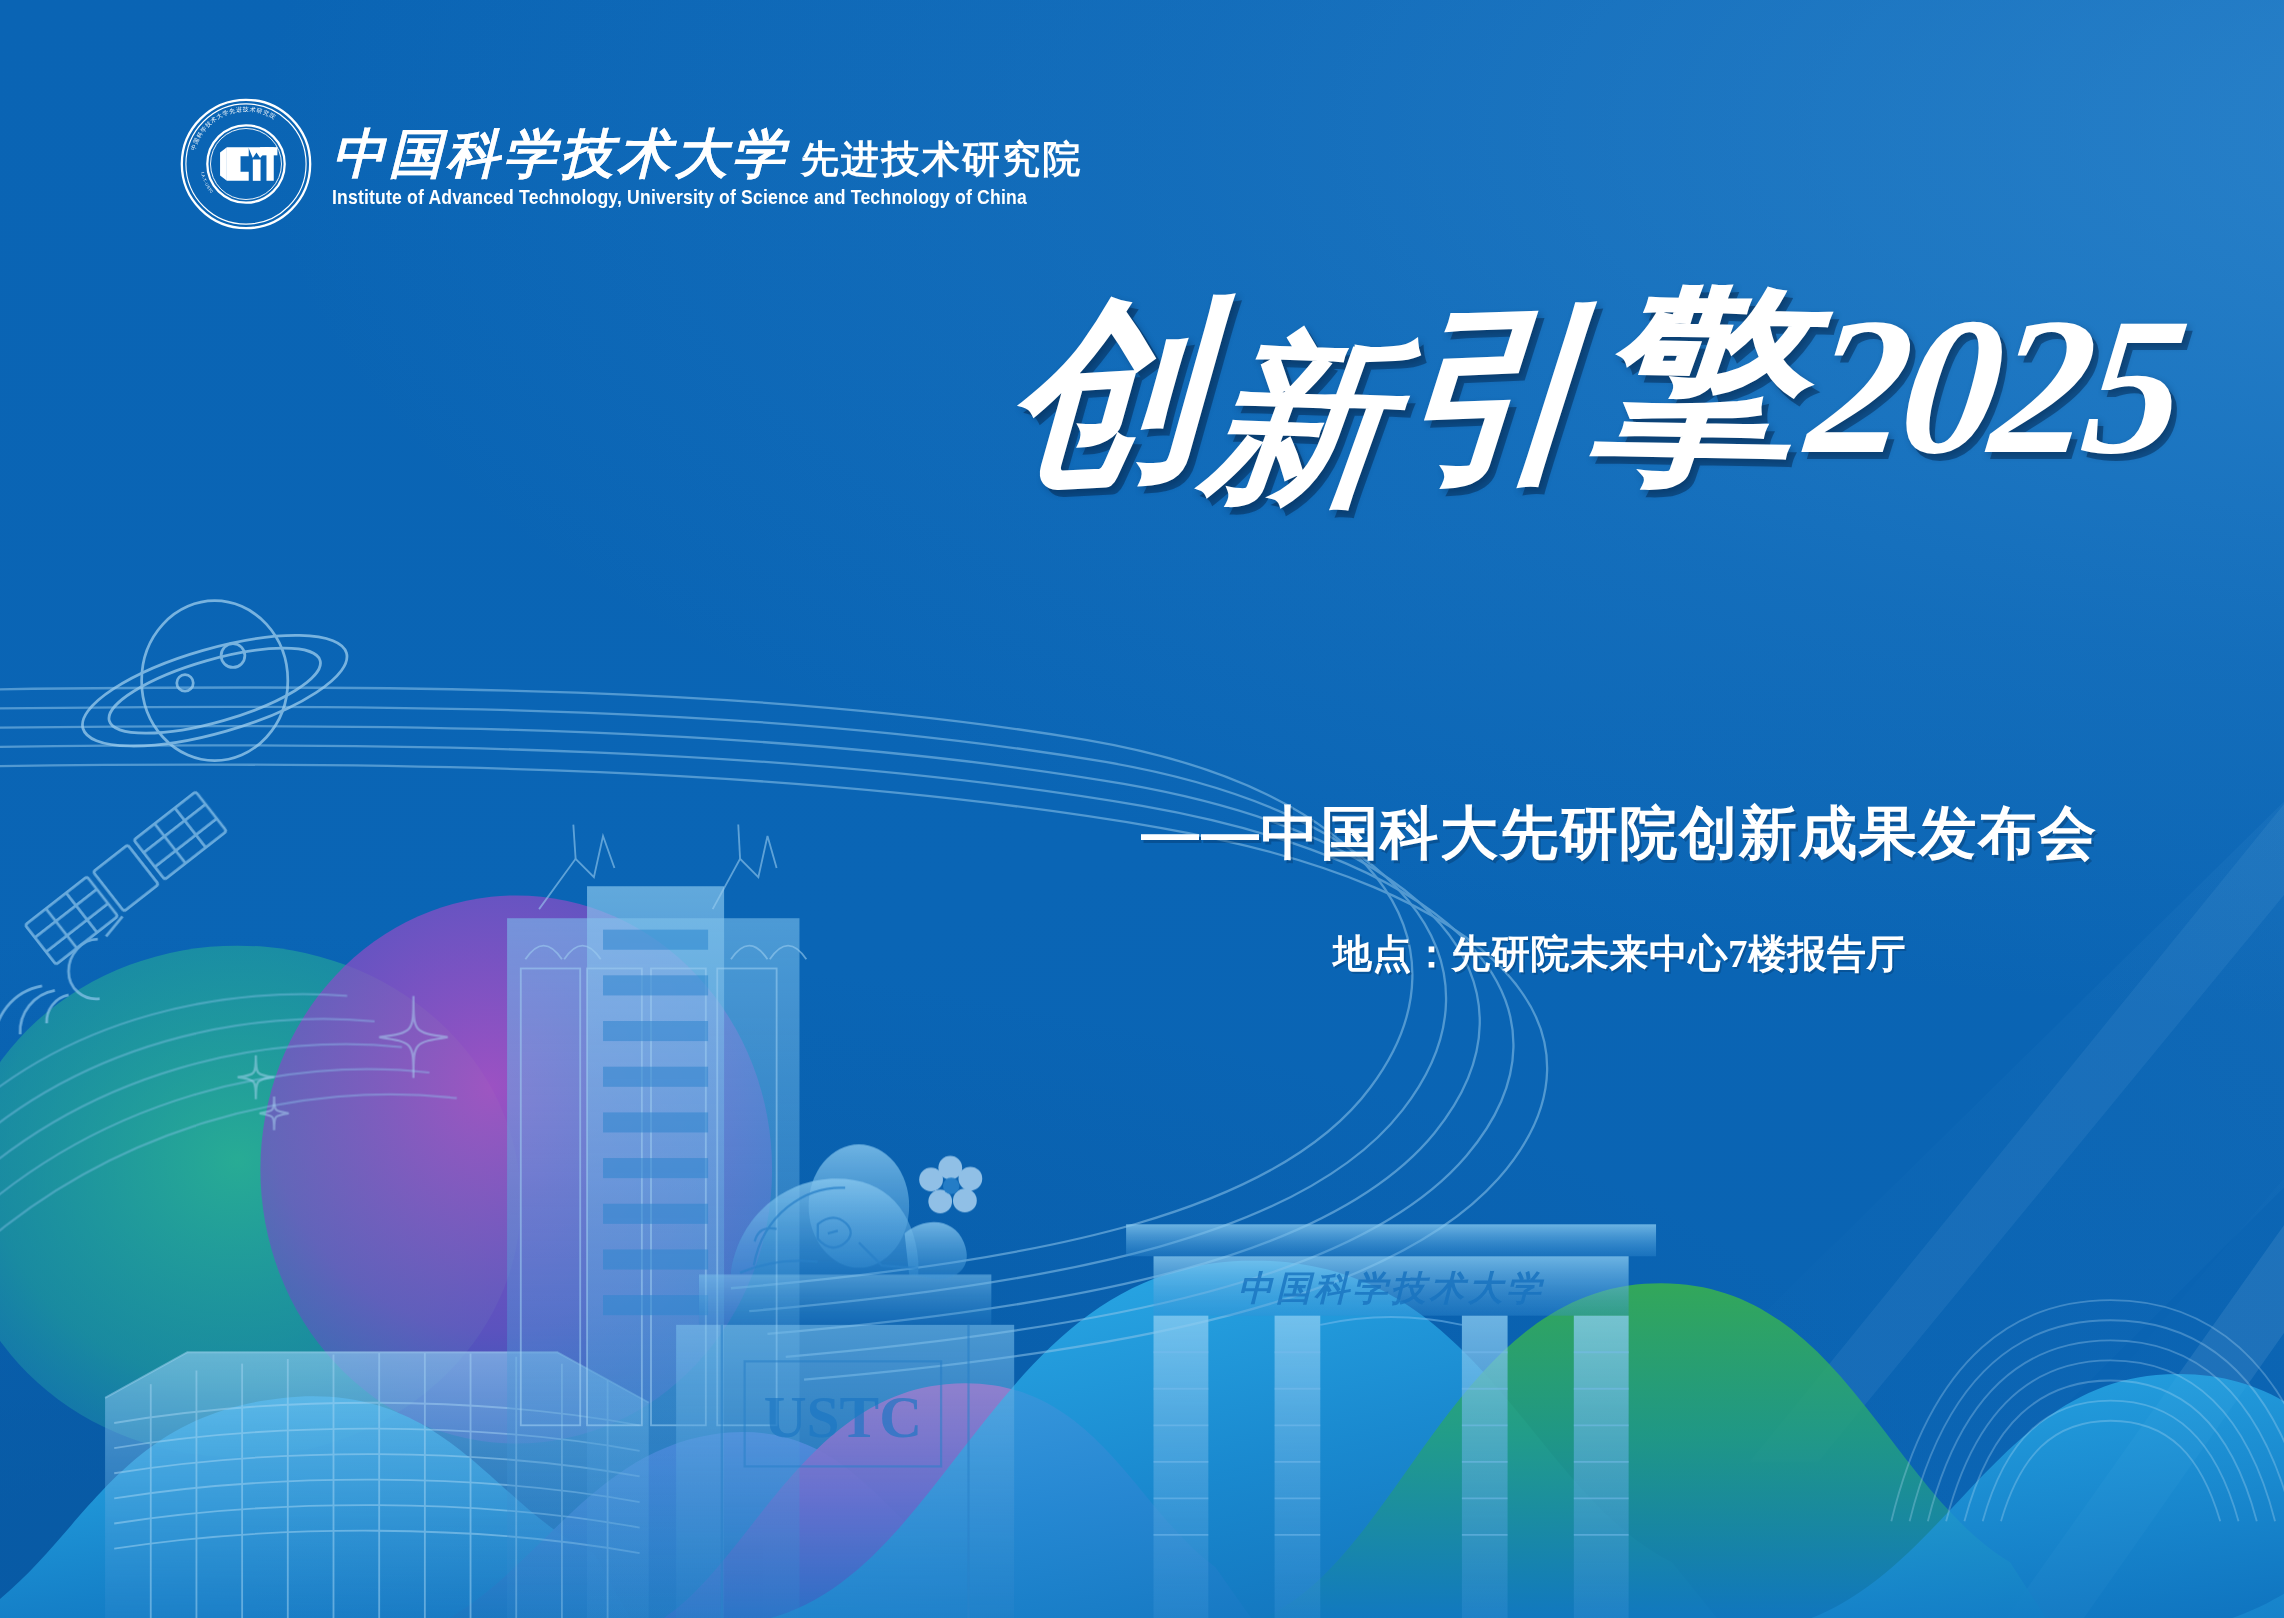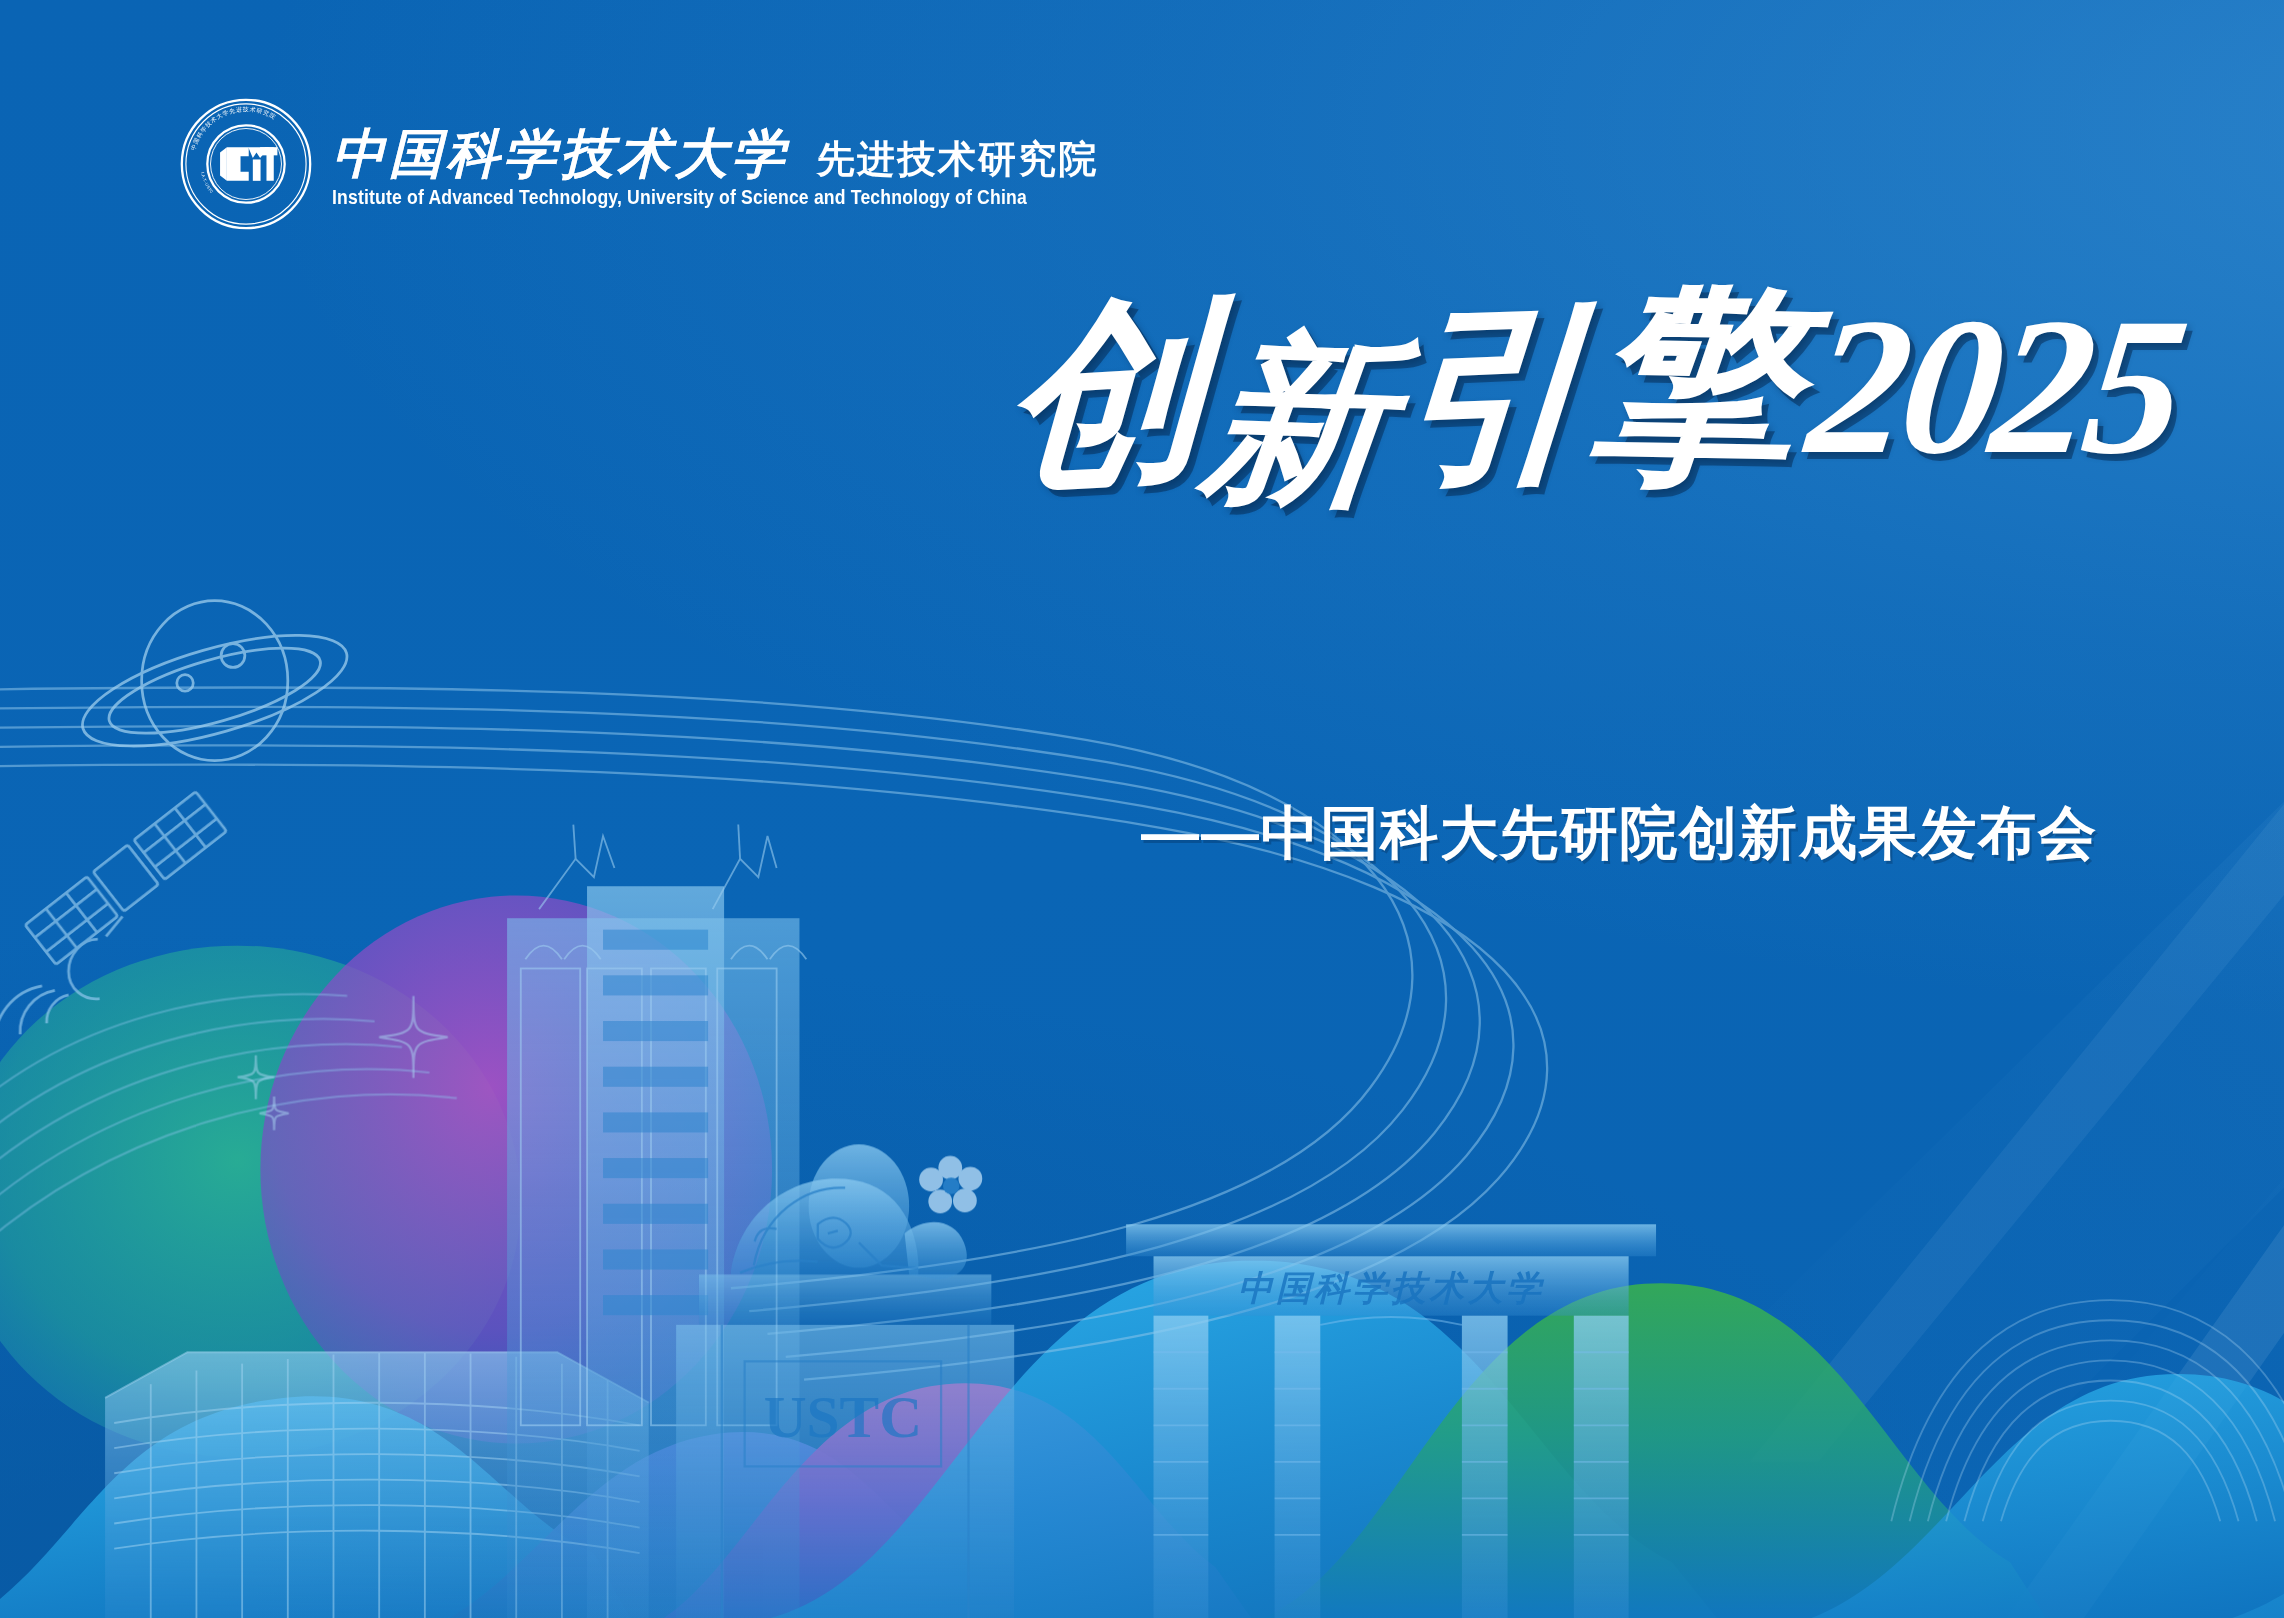--- a/index.html
+++ b/index.html
@@ -33,21 +33,21 @@
   .logo-cn-main {
     font-family:"Liberation Serif", serif;
     font-size:53px; font-weight:700; color:#ffffff;
     letter-spacing:4.1px; line-height:1;
     font-style:italic;
     text-shadow:0 0 0.5px rgba(255,255,255,0.7);
   }
   .logo-cn-sub {
     font-family:"Liberation Serif", serif;
     font-size:38px; font-weight:700; color:#ffffff;
-    letter-spacing:2.3px; line-height:1;margin-left:16px;
+    letter-spacing:2.3px; line-height:1;
   }
   .logo-en {
     font-family:"Liberation Sans Narrow","Liberation Sans", sans-serif;
     font-size:20px; font-weight:700; color:#ffffff;
     letter-spacing:0.2px; line-height:1.1;
     transform:scaleX(0.88); transform-origin:left center;
   }
 
   
   #headline-wrap {
@@ -430,16 +430,17 @@
       <span class="brush-char" id="hl-2">新</span>
       <span class="brush-char" id="hl-3">引</span>
       <span class="brush-char" id="hl-4">擎</span>
       <span id="hl-year">2025</span>
     </div>
   </div>
 
   <div id="subtitle">——中国科大先研院创新成果发布会</div>
 
   <div id="meta-line">
+    <span class="meta-seg">地点：先研院未来中心7楼报告厅</span>
   </div>
 
 </div>
 
 
 </body></html>

